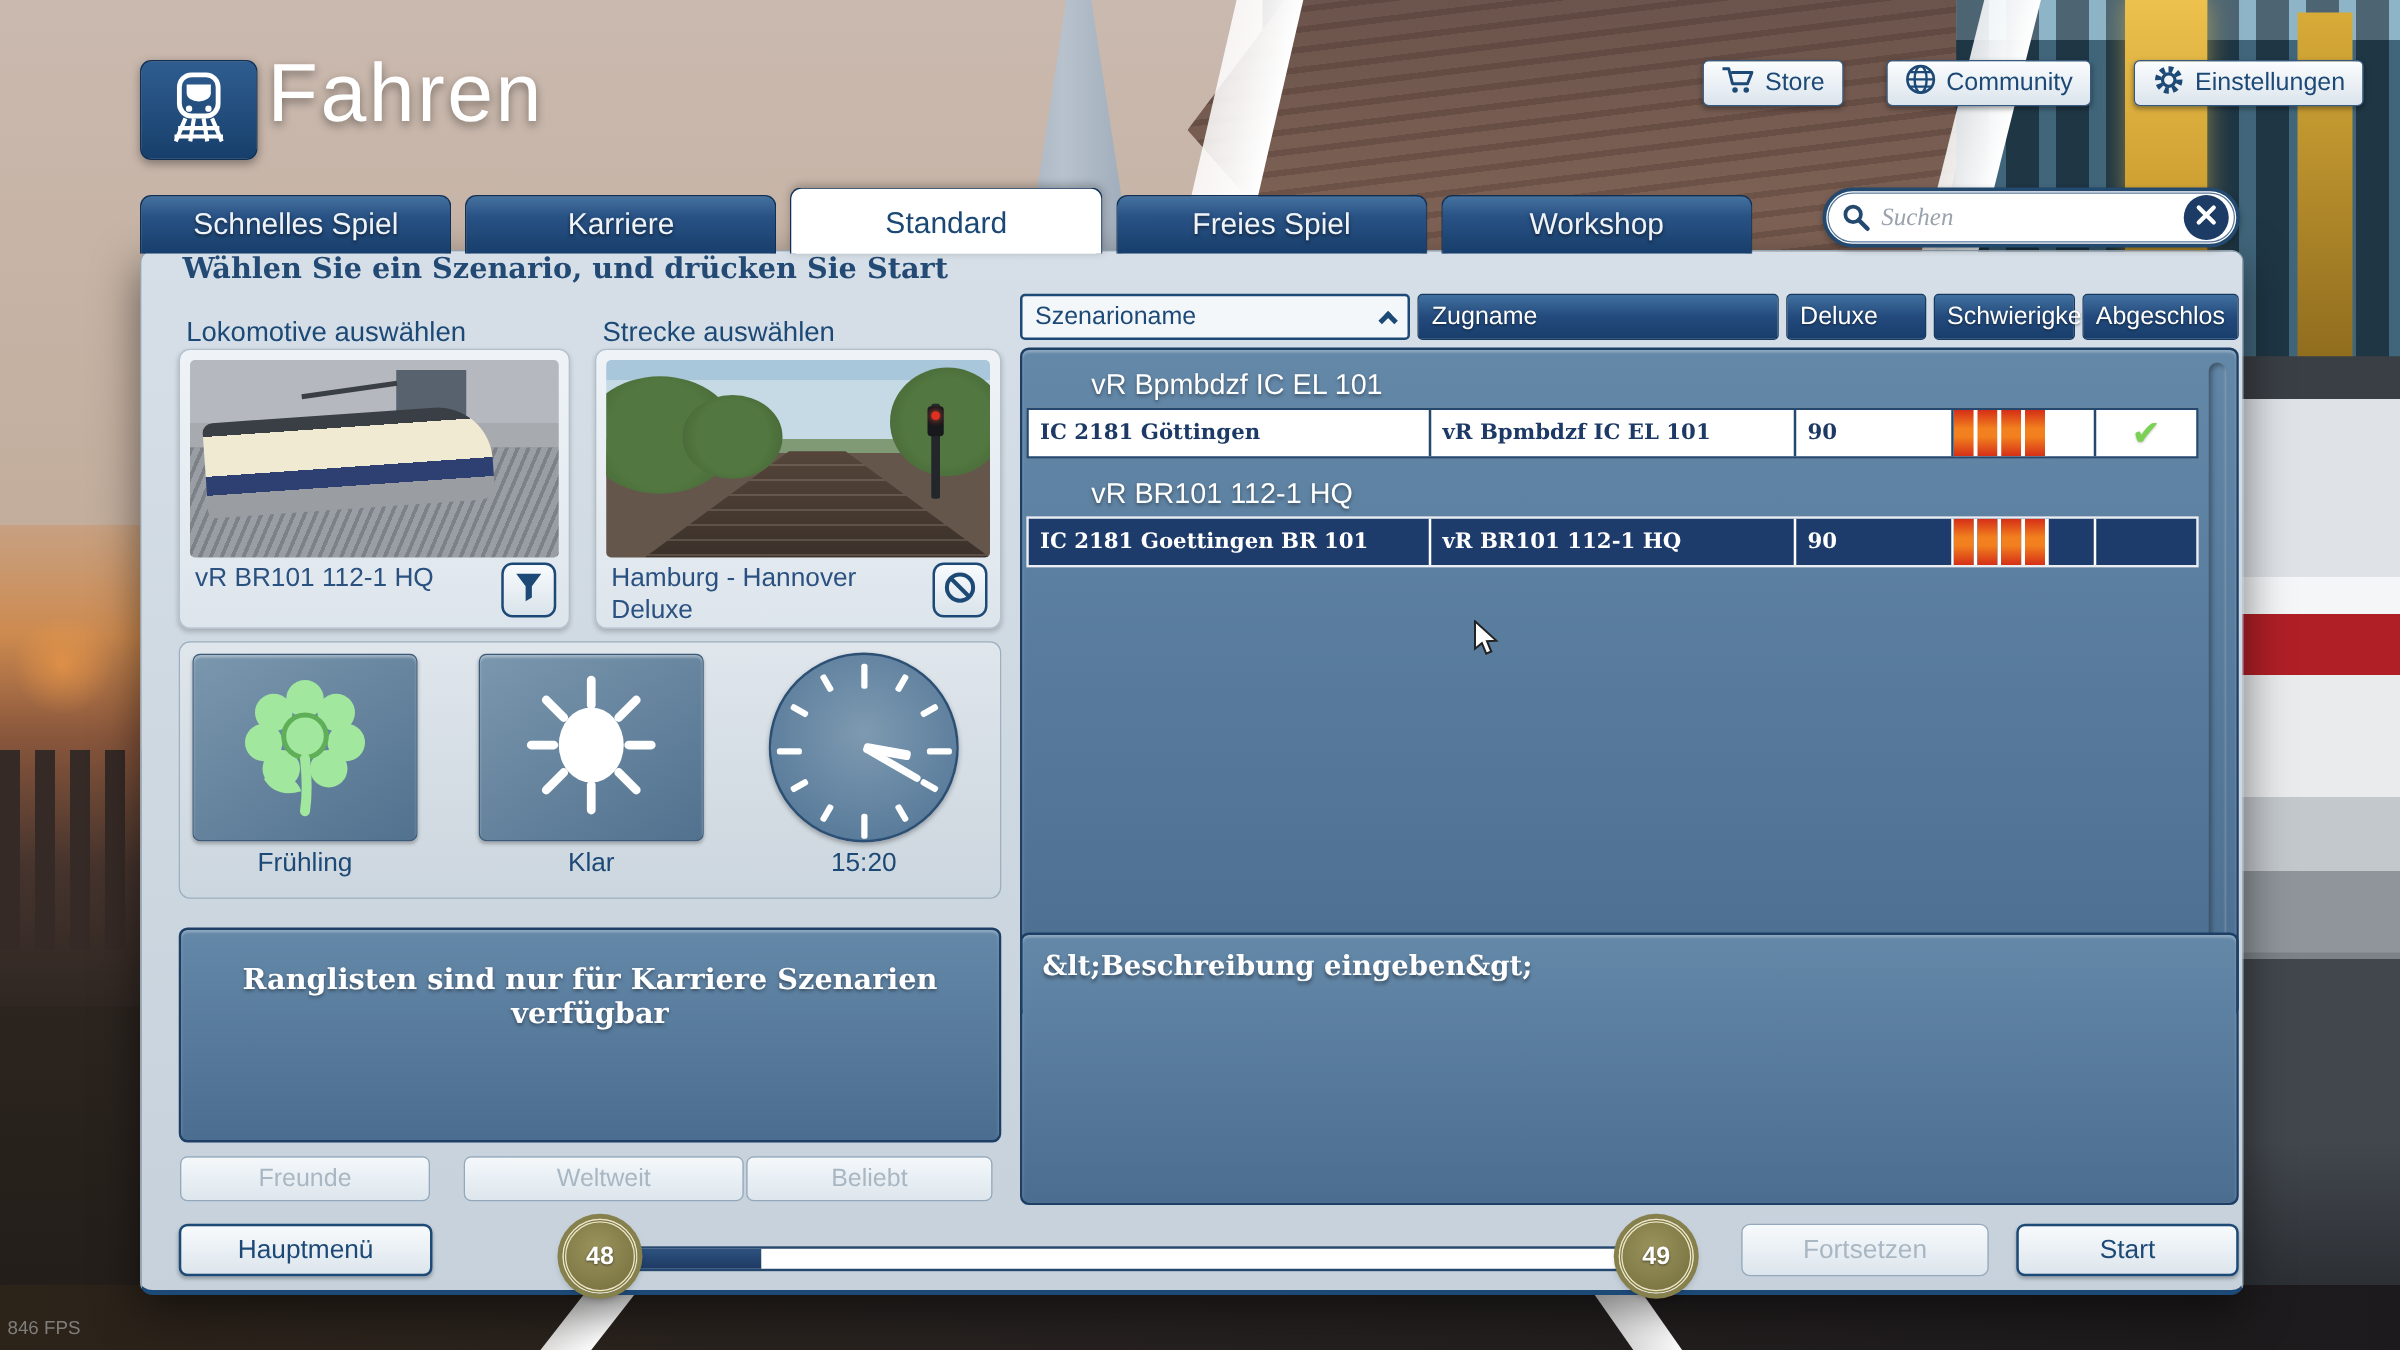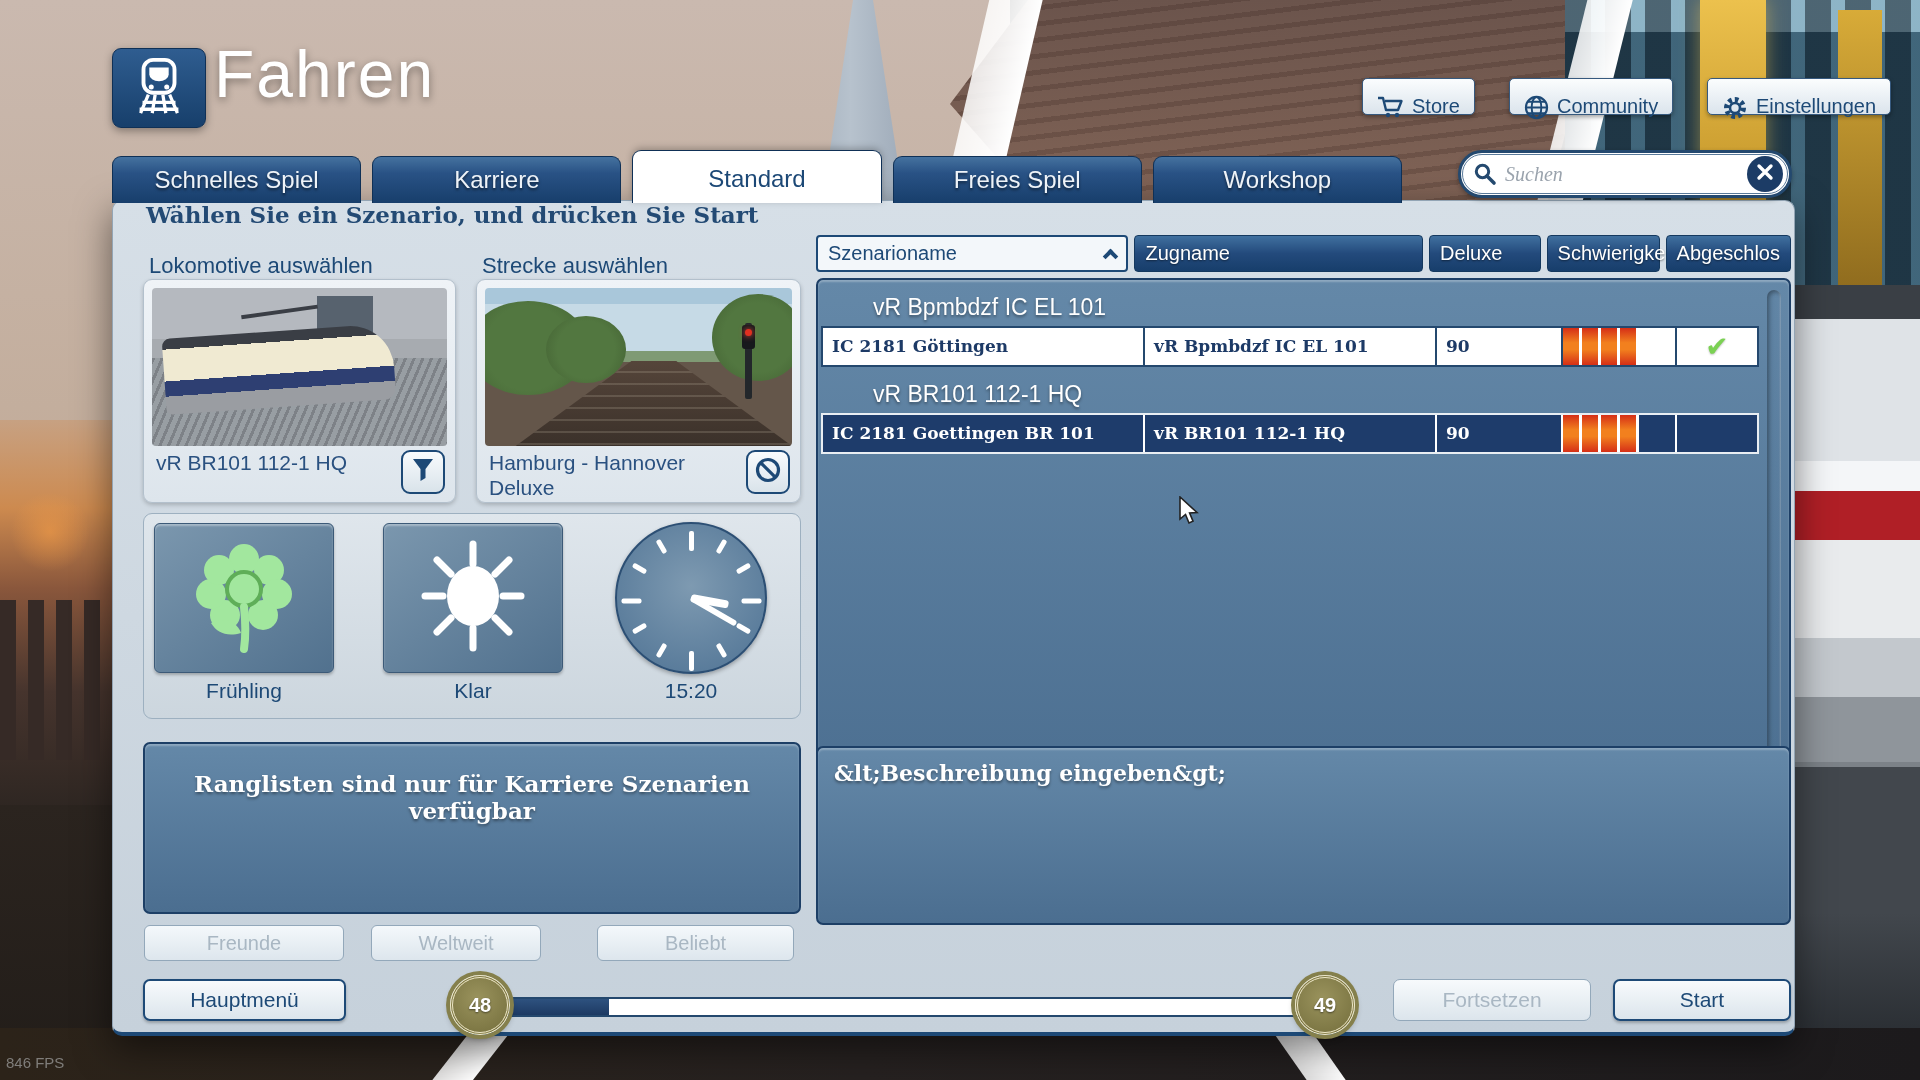--- a/index.html
+++ b/index.html
@@ -49,24 +49,24 @@
   .s3 { left:448px;  top:1008px; width:32px; height:115px; transform:rotate(38deg); }
   .s4 { left:1300px; top:1008px; width:32px; height:115px; transform:rotate(-35deg); }
   .fps { position:absolute; left:6px; top:1054px; color:#7f7d7a; font-size:15px; z-index:2; }
 
   
   .logo { position:absolute; left:112px; top:48px; width:94px; height:80px; z-index:3;
           background:linear-gradient(180deg,#2f5d90,#173f6b); border:1px solid #0f3056; border-radius:9px;
           display:flex; align-items:center; justify-content:center; box-shadow:0 3px 8px rgba(0,0,0,.35); }
   .app-title { position:absolute; left:214px; top:36px; font-size:66px; color:#fff; z-index:3;
           letter-spacing:2px; text-shadow:0 3px 8px rgba(0,0,0,.4); font-weight:400; }
-  .top-btn { position:absolute; height:37px; z-index:3; display:flex; align-items:flex-start; gap:8px;
-          padding:16px 14px; background:linear-gradient(180deg,#fbfdfe,#dbe4ec);
+  .top-btn { position:absolute; height:37px; z-index:3; display:flex; align-items:center; gap:8px;
+          padding:0 14px; background:linear-gradient(180deg,#fbfdfe,#dbe4ec);
           border:1px solid #36597e; border-radius:5px; color:#1d4976; font-size:20px;
-          box-shadow:0 2px 4px rgba(0,0,0,.35); cursor:pointer;margin-top:30px; }
+          box-shadow:0 2px 4px rgba(0,0,0,.35); cursor:pointer; }
   #btn-store { left:1362px; top:48px; }  #btn-community { left:1509px; top:48px; }  #btn-settings { left:1707px; top:48px; }
 
   
   #tabs { position:absolute; left:112px; top:150px; width:1290px; height:53px; display:flex; gap:11px;
           align-items:flex-end; z-index:4; }
   .tab { flex:1; height:47px; line-height:46px; text-align:center; font-size:24px; color:#eef3f8;
          background:linear-gradient(180deg,#45729f 0%,#295285 35%,#173e6b 100%);
          border:1px solid #0f3056; border-bottom:none; border-radius:9px 9px 0 0;
          text-shadow:0 2px 3px rgba(0,0,0,.55); cursor:pointer; }
   .tab.active { height:53px; line-height:56px; background:#ffffff; color:#1c4876; text-shadow:none;
@@ -175,21 +175,21 @@
   .trow.selected .tcell { border-right-color:#fff; }
   .rc1 { width:322px; } .rc2 { width:292px; } .rc3 { width:126px; }
   .rc4 { width:114px; padding:0; display:flex; } .rc5 { flex:1; border-right:none; padding:0;
           display:flex; align-items:center; justify-content:center; }
   .slot { width:19px; height:100%; }
   .slot.filled { background:linear-gradient(180deg,#d52f17 0%,#f2801e 40%,#f2801e 58%,#d52f17 100%);
           border-right:3px solid #fff; }
   .check { font-family:"DejaVu Sans", sans-serif; color:#7bd153; font-size:28px; font-weight:bold;
           text-shadow:0 1px 2px rgba(0,0,0,.25); line-height:1; }
 
-  #panel-desc { position:absolute; left:703px; top:545px; width:975px; height:179px; }
+  #panel-desc { position:absolute; left:703px; top:545px; width:975px; height:218px; }
   #desc-text { padding:12px 16px; color:#fff; font-family:"DejaVu Serif", serif; font-weight:bold;
           font-size:22px; text-shadow:0 2px 3px rgba(0,0,0,.4); }
 
   
   .foot-btn { position:absolute; top:778px; height:42px; background:linear-gradient(180deg,#f7fafc,#dce5ec);
           border:2px solid #1d4976; border-radius:7px; color:#1d4976; font-size:21px; text-align:center;
           cursor:pointer; box-shadow:0 2px 3px rgba(0,0,0,.25); }
   .foot-btn.disabled { border:1px solid #93a8ba; color:#a9b7c3; box-shadow:none; }
   #btn-mainmenu { left:30px; width:203px; line-height:38px; }
   #btn-resume  { left:1280px; width:198px; line-height:40px; }
@@ -384,21 +384,21 @@
       <div class="wlabel" id="lbl-season">Frühling</div>
       <div class="wlabel" id="lbl-weather">Klar</div>
       <div class="wlabel" id="lbl-time">15:20</div>
     </div>
 
     <div class="blue-panel" id="panel-rank">
       <div id="rank-note">Ranglisten sind nur für Karriere Szenarien verfügbar</div>
     </div>
     <div id="rank-btns">
         <div class="rank-btn" aria-disabled="true" style="left: 0px; width: 200px;">Freunde</div>
-        <div class="rank-btn" aria-disabled="true" style="left: 227px; width: 170px;">Weltweit</div>
+        <div class="rank-btn" aria-disabled="true" style="left: 227px; width: 224px;">Weltweit</div>
         <div class="rank-btn" aria-disabled="true" style="left: 453px; width: 197px;">Beliebt</div>
       </div>
 
     <div id="col-headers">
         <div class="col-header w1 active">
           <span>Szenarioname</span>
           <span class="caret"></span>
         </div>
         <div class="col-header w2">
           <span>Zugname</span>

